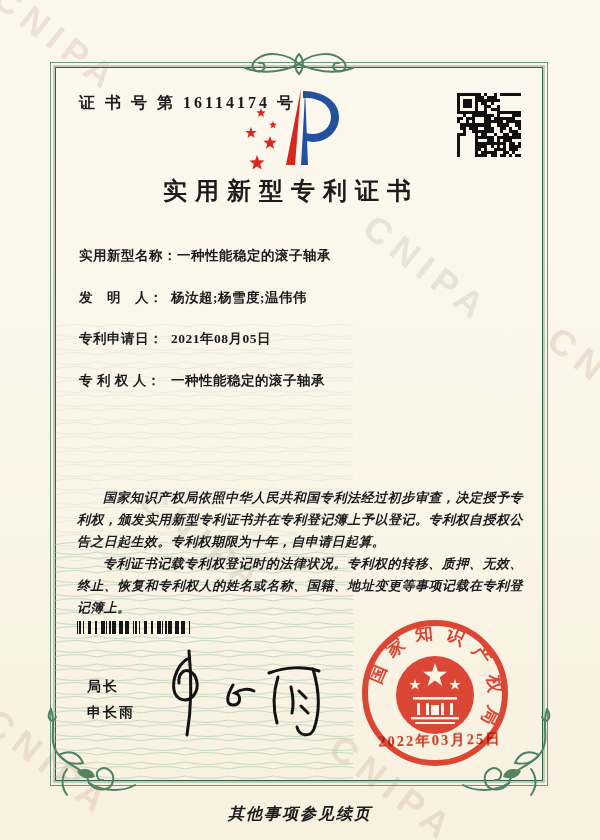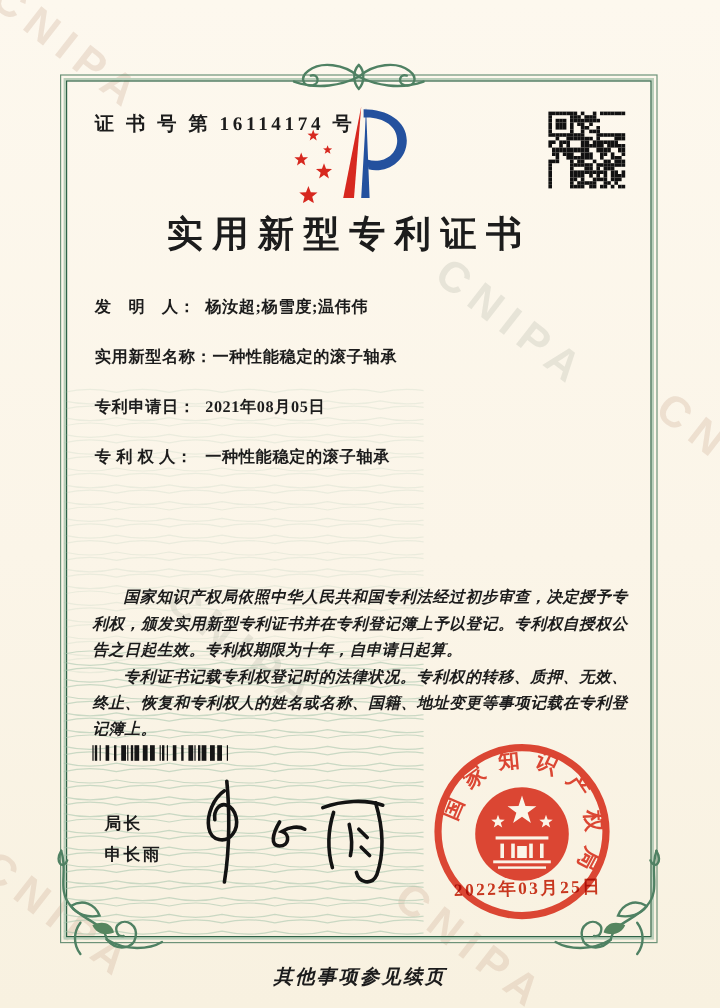--- a/index.html
+++ b/index.html
@@ -35,21 +35,21 @@
   .orn-br{right:-14px;bottom:-22px;transform:scaleX(-1);}
   
   .certno{position:absolute;left:28px;top:30px;font-size:16px;font-weight:bold;
           letter-spacing:3px;z-index:4;}
   .logo{position:absolute;left:50%;top:20px;transform:translateX(-50%);z-index:4;}
   .qr{position:absolute;right:26px;top:30px;width:64px;height:64px;z-index:4;
       display:grid;grid-template-columns:repeat(21,1fr);grid-template-rows:repeat(21,1fr);}
   .qr i{display:block;}
   .qr i.b{background:#111;}
   .title{position:absolute;left:0;right:16px;top:112px;text-align:center;
-         font-size:30px;font-weight:bold;letter-spacing:8px;z-index:4;}
+         font-size:24px;font-weight:bold;letter-spacing:8px;z-index:4;}
   .fields{position:absolute;left:28px;right:24px;top:184px;z-index:4;}
   .frow{margin-bottom:23.5px;font-size:13.5px;font-weight:bold;letter-spacing:.5px;
         white-space:nowrap;}
   .flabel{display:inline-block;min-width:92px;}
   .flabel2{display:inline-block;min-width:92px;margin-left:36px;}
   .body-text{position:absolute;left:26px;right:24px;top:424px;z-index:4;
              font-size:13px;line-height:22px;font-style:italic;font-weight:bold;
              letter-spacing:.4px;}
   .body-text p{text-indent:2em;text-align:justify;}
   .barcode{position:absolute;left:26px;top:558px;width:176px;height:13px;z-index:4;
@@ -641,22 +641,22 @@
       <i></i>
       <i class="b"></i>
       <i></i>
       <i class="b"></i>
       <i class="b"></i>
     </div>
 
   <div class="title">实用新型专利证书</div>
 
   <div class="fields">
+    <div class="frow"><span class="flabel">实用新型名称：</span><span>一种性能稳定的滚子轴承</span></div>
     <div class="frow"><span class="flabel">发　明　人：</span><span>杨汝超;杨雪度;温伟伟</span></div>
-    <div class="frow"><span class="flabel">实用新型名称：</span><span>一种性能稳定的滚子轴承</span></div>
     <div class="frow"><span class="flabel">专利申请日：</span><span>2021年08月05日</span></div>
     <div class="frow"><span class="flabel">专 利 权 人：</span><span>一种性能稳定的滚子轴承</span></div>
   </div>
 
   <div class="body-text">
     <p>国家知识产权局依照中华人民共和国专利法经过初步审查，决定授予专利权，颁发实用新型专利证书并在专利登记簿上予以登记。专利权自授权公告之日起生效。专利权期限为十年，自申请日起算。</p>
     <p>专利证书记载专利权登记时的法律状况。专利权的转移、质押、无效、终止、恢复和专利权人的姓名或名称、国籍、地址变更等事项记载在专利登记簿上。</p>
   </div>
 
   <div class="barcode" id="barcode">

